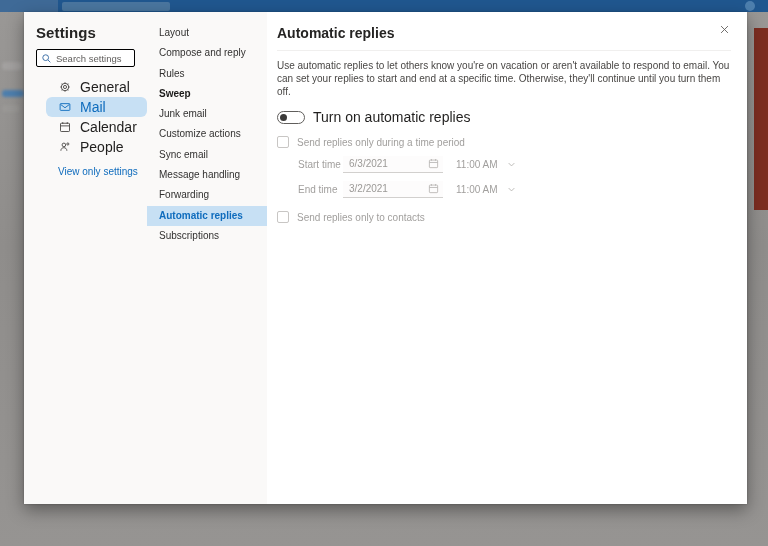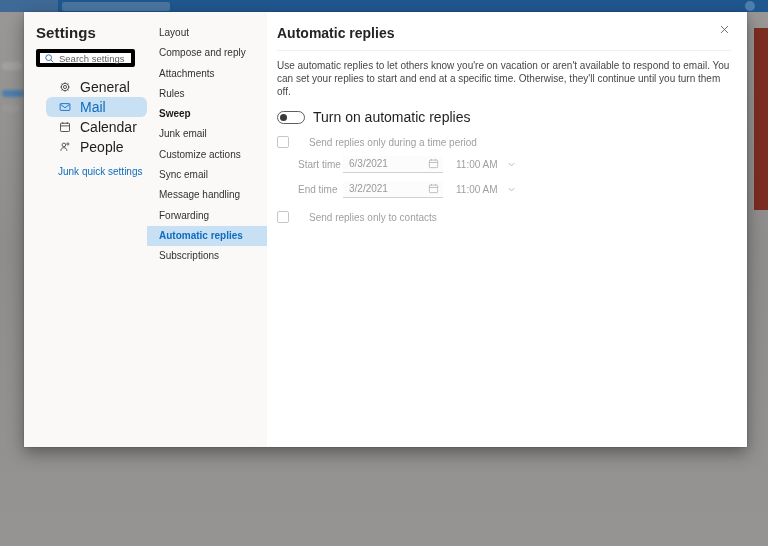--- a/index.html
+++ b/index.html
@@ -15,30 +15,30 @@
   .topbar-search-seg { position:absolute; left:62px; top:2px; width:108px; height:9px; background:#4a769f; border-radius:2px; }
   .topbar-avatar { position:absolute; left:745px; top:1px; width:10px; height:10px; border-radius:50%; background:#4d7fae; }
   .bg-blob { position:absolute; border-radius:3px; filter:blur(1.5px); }
   .bg-blob.g1 { left:2px; top:62px;  width:20px; height:8px; background:#a3a1a0; }
   .bg-blob.b1 { left:2px; top:90px;  width:22px; height:7px; background:#4d7fae; }
   .bg-blob.g2 { left:2px; top:105px; width:18px; height:7px; background:#9a9896; }
   .bg-red-strip { position:absolute; left:754px; top:28px; width:14px; height:182px; background:#7c2d21; }
 
   
   .modal {
-    position:absolute; left:24px; top:12px; width:723px; height:435px;
+    position:absolute; left:24px; top:12px; width:723px; height:492px;
     background:#fff; display:flex; box-shadow:0 6px 16px rgba(0,0,0,.38), 0 0 2px rgba(0,0,0,.25);
   }
 
   
   .sidebar { width:123px; background:#faf9f8; padding-top:12px; flex:none; }
   .settings-title { margin:0 0 8px 12px; font-size:15px; font-weight:700; color:#252423; letter-spacing:.1px; }
   .search-box {
     margin:2px 12px 10px 12px; height:18px; background:#fff;
-    border:4px solid #000000; border-radius:2px;
+    border:1px solid #000000; border-radius:2px;
     display:flex; align-items:center; gap:4px; padding:0 4px;
   }
   .search-box svg { width:11px; height:11px; color:#3b6ea5; flex:none; }
   .search-box input {
     border:none; outline:none; width:100%; font-size:9.5px; color:#323130; background:transparent;
     font-family:"Liberation Sans","DejaVu Sans",sans-serif;
   }
   .search-box input::placeholder { color:#605e5c; }
   .nav-list { margin-top:6px; }
   .nav-item { height:20px; display:flex; align-items:center; gap:9px; padding-left:13px; font-size:14px; color:#201f1e; cursor:pointer;margin-left:22px; }
@@ -59,21 +59,21 @@
   .close-btn svg { width:11px; height:11px; color:#5f5d5b; }
   .panel-title { font-size:14px; font-weight:700; color:#252423; margin:1px 0 9px 0; }
   .panel-divider { height:1px; background:#f0efee; margin:0 0 8px 0; }
   .panel-desc { font-size:10px; line-height:13px; color:#494745; max-width:468px; margin-bottom:11px; }
 
   .toggle-row { display:flex; align-items:center; gap:8px; margin-bottom:11px; }
   .toggle { width:28px; height:13px; border:1px solid #605e5c; border-radius:7px; position:relative; flex:none; cursor:pointer; background:#fff; }
   .toggle .knob { position:absolute; left:2px; top:2px; width:7px; height:7px; border-radius:50%; background:#3b3a39; }
   .toggle-label { font-size:14px; color:#201f1e; }
 
-  .check-row { display:flex; align-items:center; gap:20px; }
+  .check-row { display:flex; align-items:center; gap:8px; }
   .checkbox { width:12px; height:12px; border:1px solid #c8c6c4; border-radius:2px; background:#fff; flex:none; cursor:pointer; }
   .check-label { font-size:10px; color:#a19f9d; }
 
   .time-row { display:flex; align-items:center; margin:7px 0 7px 21px; height:18px; }
   .time-label { width:45px; font-size:10px; color:#a19f9d; flex:none; }
   .date-field {
     width:100px; height:17px; border-bottom:1px solid #d2d0ce; background:#fdfcfc;
     display:flex; align-items:center; justify-content:space-between; padding:0 4px 0 6px; margin-right:13px; cursor:pointer;
   }
   .date-field .val { font-size:10px; color:#9b9996; }
@@ -153,36 +153,33 @@
           <span class="icon-slot" style="display:flex">
             <svg viewBox="0 0 16 16" fill="none" stroke="currentColor" stroke-width="1.2" style="width: 12px; height: 12px;">
               <circle cx="6.5" cy="5.2" r="2.4"></circle>
               <path d="M2.5 13 c0-2.6 1.8-4.1 4-4.1 s4 1.5 4 4.1"></path>
               <circle cx="11.8" cy="4" r="1.4"></circle>
             </svg>
           </span>
           <span>People</span>
         </div>
       </div>
-    <span class="quick-link">Junk quick settings</span>
+    <span class="quick-link">View only settings</span>
   </div>
 
   <div class="cats">
 
       <div class="cat-item">
         <span>Layout</span>
       </div>
 
       <div class="cat-item">
         <span>Compose and reply</span>
       </div>
 
-      <div class="cat-item">
-        <span>Attachments</span>
-      </div>
 
       <div class="cat-item">
         <span>Rules</span>
       </div>
 
       <div class="cat-item emphasis">
         <span>Sweep</span>
       </div>
 
       <div class="cat-item">

